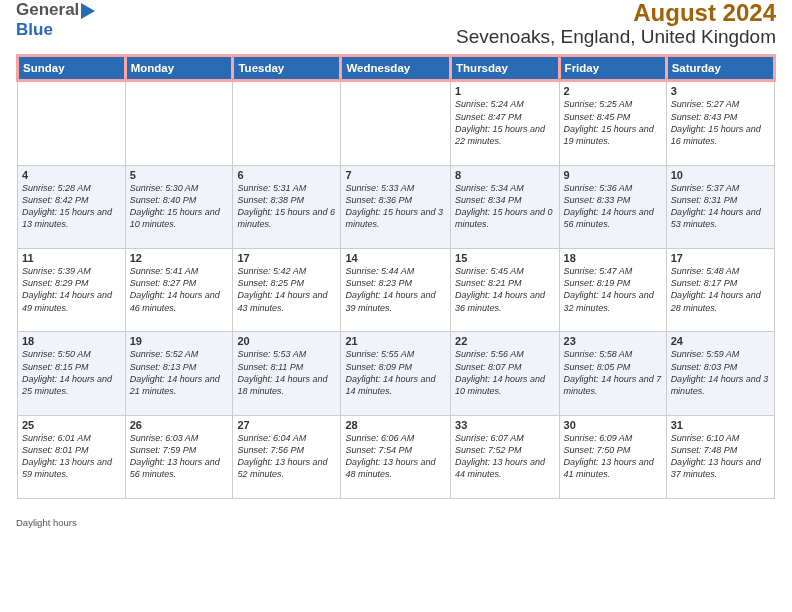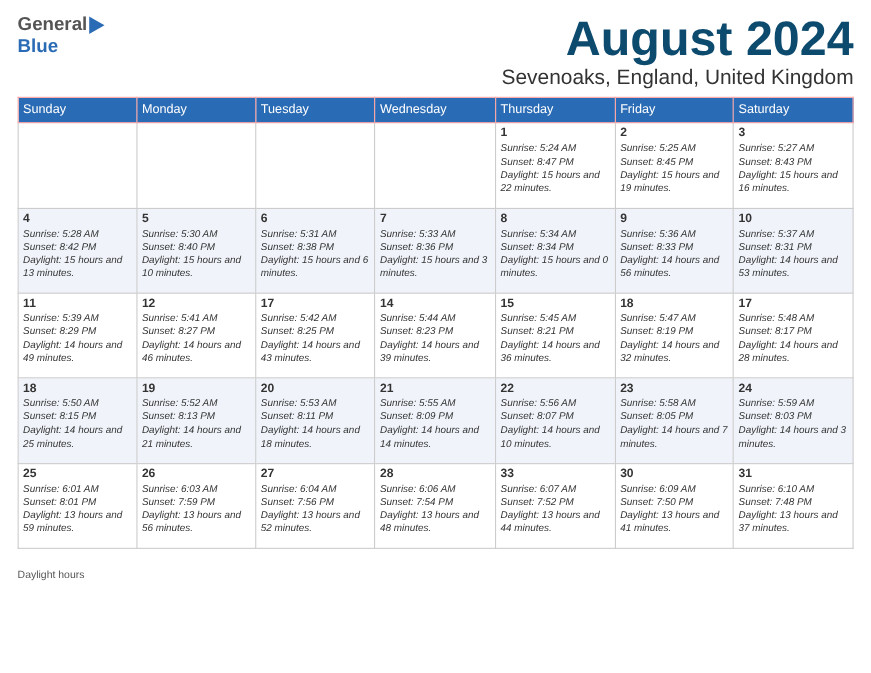--- a/index.html
+++ b/index.html
@@ -6,62 +6,62 @@
     body {
       font-family: Arial, sans-serif;
       background: #fff;
       width: 792px;
       height: 612px;
       overflow: hidden;
     }
     .page {
       width: 792px;
       height: 536px;
-      padding: 12px 16px 8px 16px;
+      padding: 0 16px 8px 16px;
       display: flex;
       flex-direction: column;
     }
     .header {
       display: flex;
       align-items: flex-start;
       justify-content: space-between;
       margin-bottom: 6px;
     }
     .logo {
       display: flex;
       flex-direction: column;
       align-items: flex-start;
     }
     .title-block {
       text-align: right;
     }
     .month-title {
-      font-size: 44px;
-      font-weight: bold;
-      color: #0c4a6e;
+      font-size: 24px;
+      font-weight: bold;
+      color: #a16207;
       line-height: 1.1;
     }
     .location {
       font-size: 19px;
       color: #333;
       font-weight: normal;
     }
     .calendar-table {
       width: 100%;
       border-collapse: collapse;
       flex: 1;
     }
     .calendar-table th {
       background: #2a6bb5;
       color: #fff;
       font-size: 11.5px;
-      font-weight: normal;
+      font-weight: bold;
       padding: 5px 4px;
       text-align: left;
-      border: 1px solid #fca5a5;
+      border: 3px solid #fca5a5;
     }
     .calendar-table td {
       vertical-align: top;
       border: 1px solid #ccc;
       padding: 3px 4px;
       font-size: 9.5px;
       color: #333;
       width: 113px;
       background: #fff;
     }

